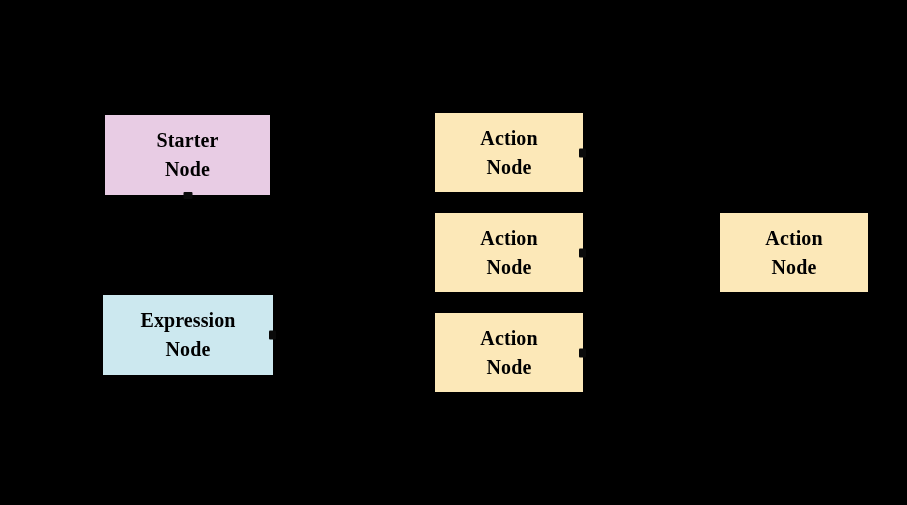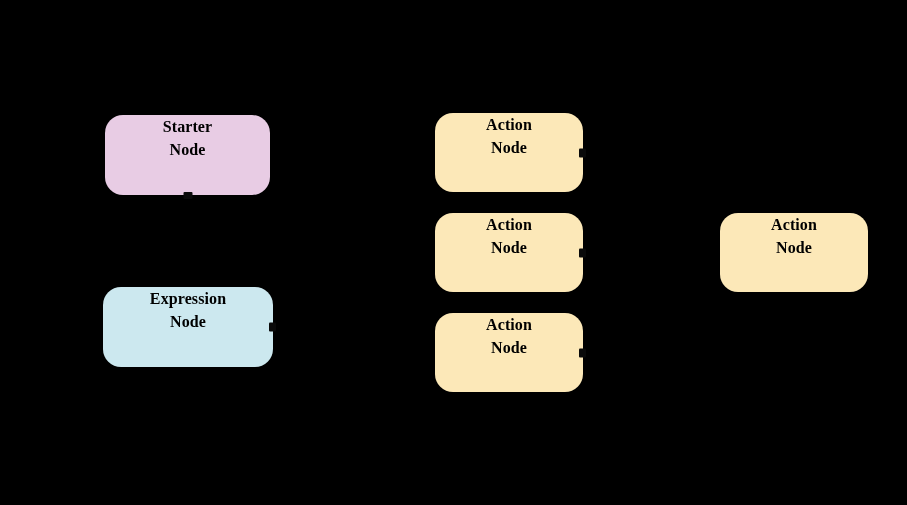--- a/index.html
+++ b/index.html
@@ -20,28 +20,28 @@
     position: absolute;
     left: 0;
     top: 0;
     width: 907px;
     height: 505px;
     pointer-events: none;
   }
   .node {
     position: absolute;
     box-sizing: border-box;
-    border-radius: 18px;
+    border-radius: 0;
     display: flex;
     flex-direction: column;
     align-items: center;
-    justify-content: flex-start;
+    justify-content: center;
     text-align: center;
     font-weight: bold;
-    font-size: 16px;
+    font-size: 20px;
     line-height: 1.45;
     color: #000000;
     letter-spacing: 0.1px;
     user-select: none;
   }
   .node-label {
     display: block;
     white-space: pre-line;
     padding: 0 6px;
   }
@@ -84,21 +84,21 @@
       <path d="M 583 253 L 720 253"></path>
     </g>
   </svg>
 
   <div class="node" id="node-starter-node" style="left: 105px; top: 115px; width: 165px; height: 80px; background: rgb(232, 204, 228); color: rgb(0, 0, 0);">
     <span class="node-label">Starter
 Node</span>
     <span class="port port-bottom" style="background: rgb(10, 10, 10);"></span>
   </div>
 
-  <div class="node" id="node-expression-node" style="left: 103px; top: 287px; width: 170px; height: 80px; background: rgb(204, 232, 239); color: rgb(0, 0, 0);">
+  <div class="node" id="node-expression-node" style="left: 103px; top: 295px; width: 170px; height: 80px; background: rgb(204, 232, 239); color: rgb(0, 0, 0);">
     <span class="node-label">Expression
 Node</span>
     <span class="port port-right" style="background: rgb(10, 10, 10);"></span>
   </div>
 
   <div class="node" id="node-action-node-1" style="left: 435px; top: 113px; width: 148px; height: 79px; background: rgb(252, 232, 184); color: rgb(0, 0, 0);">
     <span class="node-label">Action
 Node</span>
     <span class="port port-right" style="background: rgb(10, 10, 10);"></span>
   </div>

